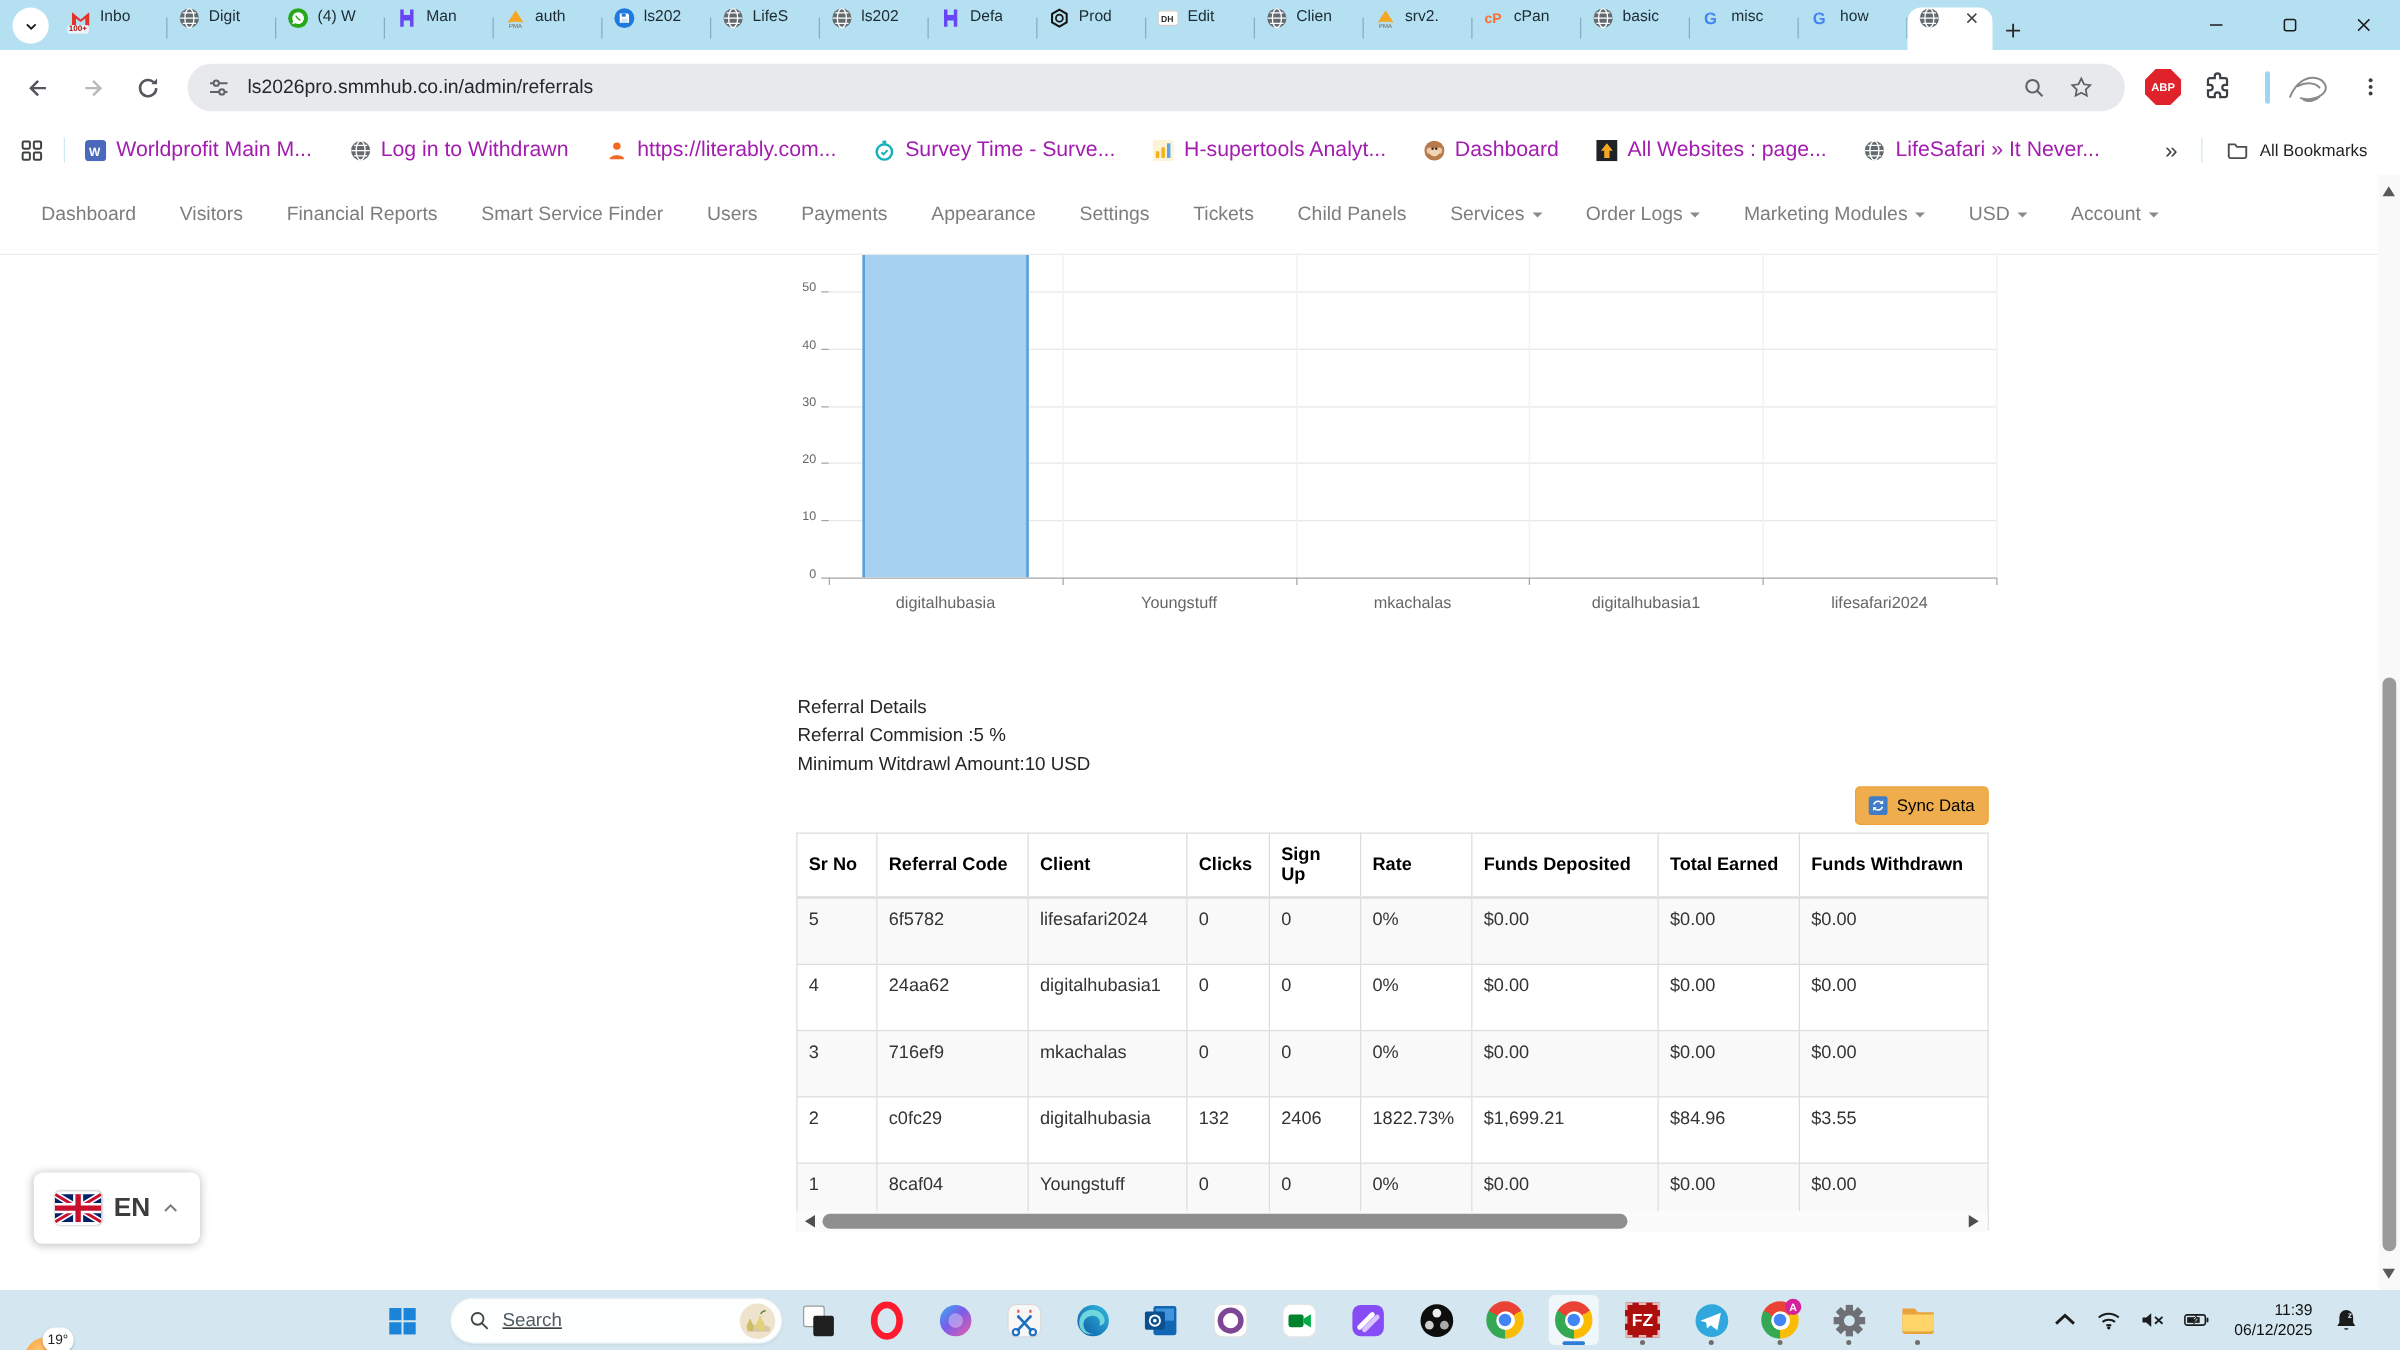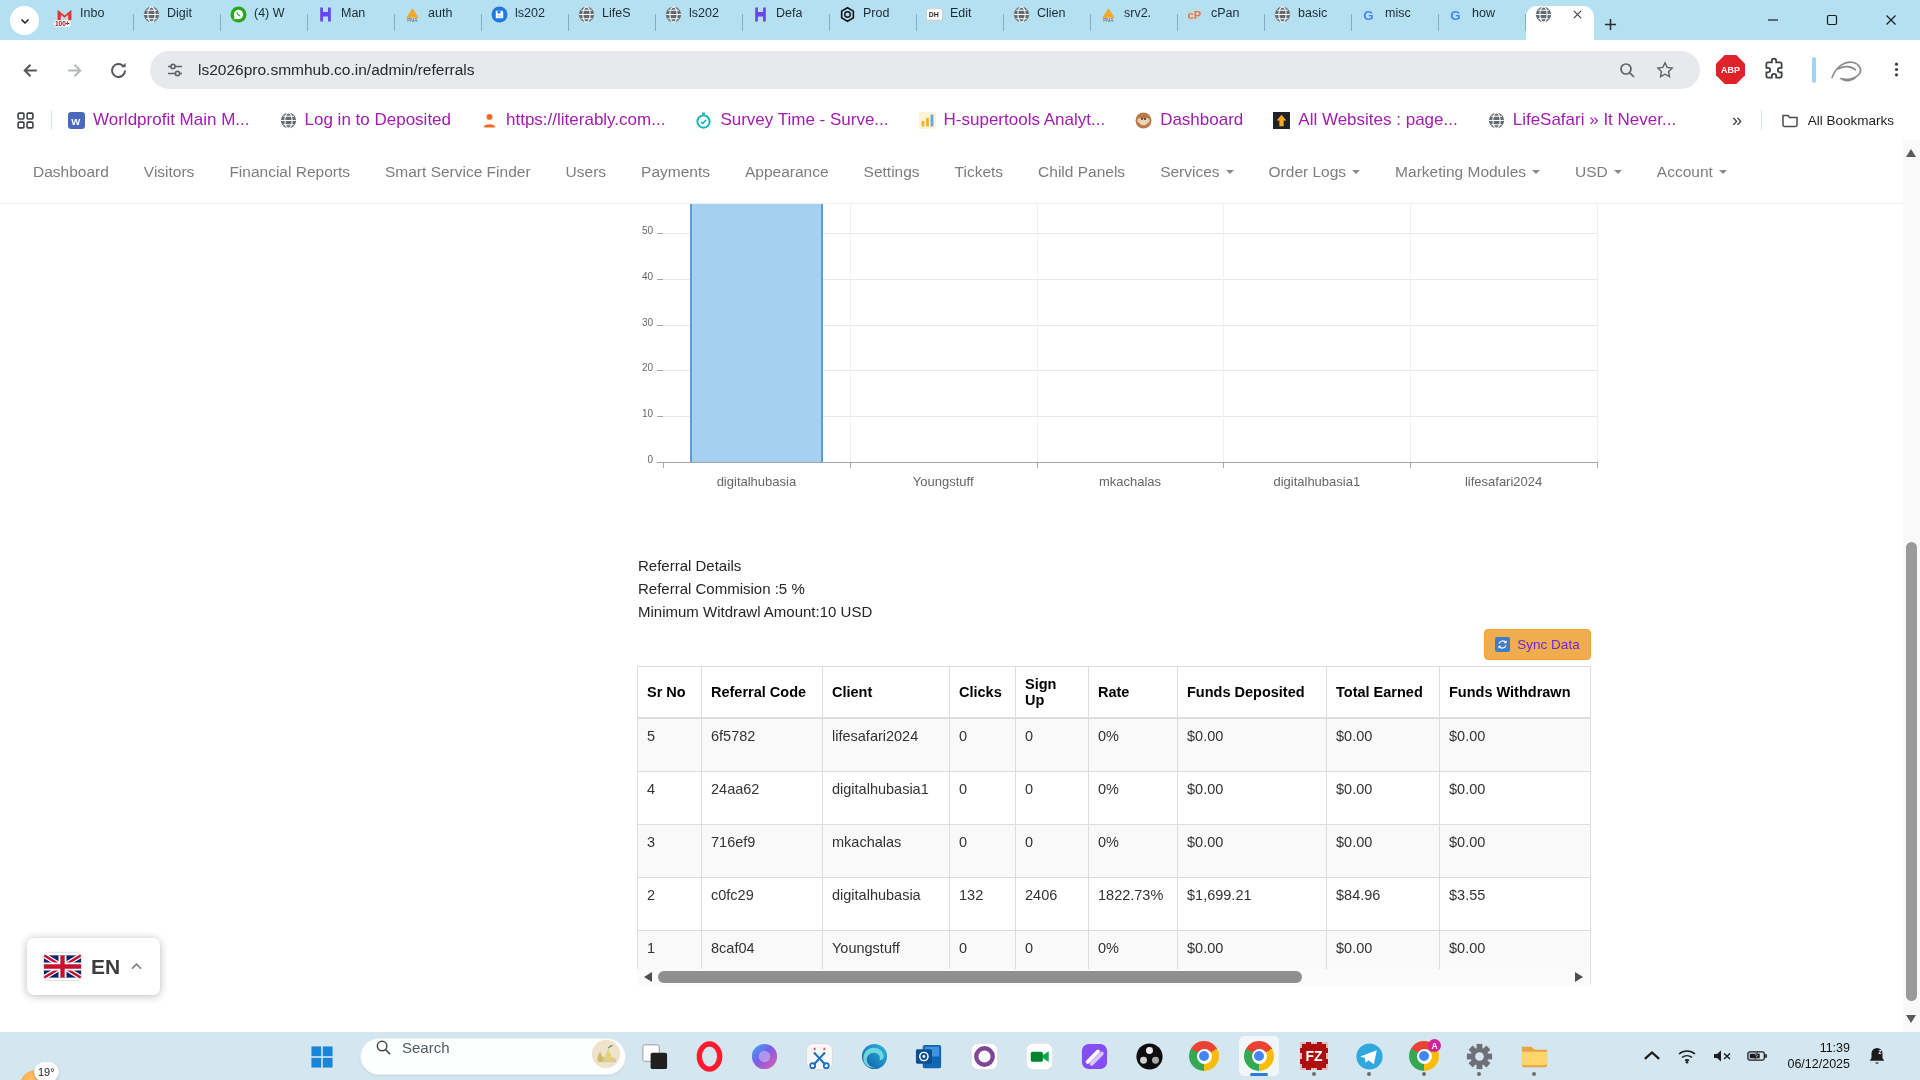--- a/index.html
+++ b/index.html
@@ -75,21 +75,21 @@
   .gridh.axis{background:#a6a6a6;}
   .gridv{position:absolute;width:1px;background:#f0f0f0;}
   .ylab{position:absolute;width:40px;text-align:right;font-size:10px;color:#666;}
   .ytick{position:absolute;width:6px;height:1px;background:#a6a6a6;}
   .xtick{position:absolute;width:1px;height:6px;background:#a6a6a6;}
   .plot{position:absolute;overflow:hidden;}
   .bar{position:absolute;bottom:0;border:2px solid;border-bottom:none;box-sizing:border-box;}
   .xlab{position:absolute;text-align:center;font-size:13px;color:#666;}
 
   .refinfo{position:absolute;left:638px;top:414px;font-size:15px;color:#262626;line-height:23px;}
-  .syncbtn{position:absolute;left:1484px;top:489px;width:107px;height:31px;background:#f0ad4e;border:1px solid #eea236;border-radius:4px;color:#6d28d9;font-size:13.5px;display:flex;align-items:center;justify-content:center;gap:7px;box-sizing:border-box;cursor:pointer;}
+  .syncbtn{position:absolute;left:1484px;top:489px;width:107px;height:31px;background:#f0ad4e;border:1px solid #eea236;border-radius:4px;color:#000000;font-size:13.5px;display:flex;align-items:center;justify-content:center;gap:7px;box-sizing:border-box;cursor:pointer;}
   .syncic{width:15px;height:15px;background:#3f7ec6;border-radius:2px;display:flex;align-items:center;justify-content:center;}
   .syncic svg{width:11px;height:11px}
 
   .reftable{position:absolute;left:637px;top:526px;width:953px;border-collapse:collapse;table-layout:fixed;font-size:14.5px;color:#333;}
   .reftable th{border:1px solid #ddd;border-bottom:2px solid #ddd;padding:9px 9px;text-align:left;font-size:14.5px;color:#000;background:#fff;}
   .reftable td{border:1px solid #ddd;padding:9px 9px;height:34px;vertical-align:top;}
   .reftable tbody tr:nth-child(odd){background:#f9f9f9;}
 
   .hscroll{position:absolute;left:637px;top:829px;width:953px;height:17px;background:#fbfbfb;}
   .harrow{position:absolute;top:3px;width:0;height:0;cursor:pointer;}
@@ -110,21 +110,21 @@
   .vdown{bottom:9px;border-left:5.5px solid transparent;border-right:5.5px solid transparent;border-top:8px solid #5a5a5a;}
   .vthumb{position:absolute;left:3px;top:402px;width:11px;height:459px;border-radius:6px;background:#9a9a9a;cursor:grab;}
 
   
   .taskbar{position:absolute;left:0;top:1032px;width:100%;height:48px;background:#d4e7f0;}
   .weather{position:absolute;left:20px;top:2px;width:48px;height:44px;cursor:pointer;margin-top:28px;}
   .wsun{position:absolute;left:0;top:8px;width:33px;height:31px;border-radius:50%;background:radial-gradient(circle at 35% 30%,#ffc26b,#ee7f0c);}
   .wtemp{position:absolute;left:14px;top:0;min-width:14px;height:20px;padding:0 4px;border-radius:11px;background:#fff;color:#222;font-size:11px;display:flex;align-items:center;justify-content:center;box-shadow:0 1px 2px rgba(0,0,0,.25);}
   .startbtn{position:absolute;left:303px;top:6px;width:37px;height:37px;border-radius:5px;display:flex;align-items:center;justify-content:center;cursor:pointer;}
   .startbtn svg{width:26px;height:26px}
-  .searchpill{position:absolute;left:360px;top:6px;width:266px;height:37px;border-radius:19px;background:#fdfefe;border:1px solid #e4eef3;box-shadow:0 1px 2px rgba(0,0,0,.08);display:flex;box-sizing:border-box;padding:0 4px 0 14px;cursor:pointer;}
+  .searchpill{position:absolute;left:360px;top:6px;width:266px;height:37px;border-radius:19px;background:#fdfefe;border:1px solid #e4eef3;box-shadow:0 1px 2px rgba(0,0,0,.08);display:flex;align-items:center;box-sizing:border-box;padding:0 4px 0 14px;cursor:pointer;text-decoration:underline;}
   .smag svg{width:17px;height:17px}
   .stext{margin-left:10px;font-size:15px;color:#4f5b61;flex:1;}
   .spear svg{width:30px;height:30px}
   .apps{position:absolute;left:634px;top:4px;display:flex;gap:15px;}
   .appbtn{width:40px;height:40px;border-radius:5px;display:flex;align-items:center;justify-content:center;position:relative;cursor:pointer;}
   .appbtn svg{width:31px;height:31px}
   .appactive{background:rgba(255,255,255,.65);}
   .aind{position:absolute;bottom:0px;left:50%;transform:translateX(-50%);width:18px;height:3px;border-radius:2px;background:#2e7cd6;}
   .adot{position:absolute;bottom:0px;left:50%;transform:translateX(-50%);width:4px;height:4px;border-radius:50%;background:#6d6d6d;}
   .ic-chrome{width:30px;height:30px;border-radius:50%;background:conic-gradient(from 60deg,#fbbc05 0 120deg,#34a853 0 240deg,#ea4335 0 360deg);position:relative;}
@@ -447,21 +447,21 @@
           <span class="bml">Worldprofit Main M...</span>
         </div>
         <div class="bm">
           <span class="bmi">
             <svg viewBox="0 0 16 16">
               <circle cx="8" cy="8" r="7.2" fill="#636b71"></circle>
               <path d="M1 8h14M3 4h10M3 12h10" stroke="#fff" stroke-width="1" fill="none"></path>
               <ellipse cx="8" cy="8" rx="3.4" ry="7.2" fill="none" stroke="#fff" stroke-width="1"></ellipse>
             </svg>
           </span>
-          <span class="bml">Log in to Deposited</span>
+          <span class="bml">Log in to Withdrawn</span>
         </div>
         <div class="bm">
           <span class="bmi">
             <svg viewBox="0 0 16 16">
               <circle cx="8" cy="4.6" r="2.8" fill="#f26a21"></circle>
               <path d="M2.5 14.5c.6-4 10.4-4 11 0z" fill="#f26a21"></path>
             </svg>
           </span>
           <span class="bml">https://literably.com...</span>
         </div>

